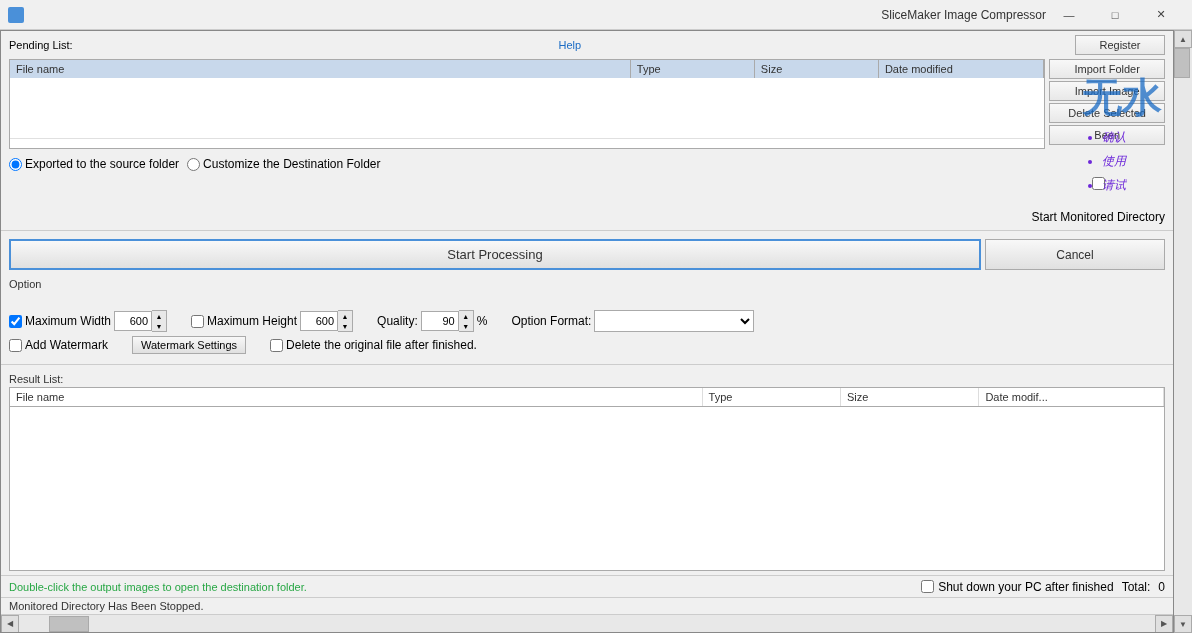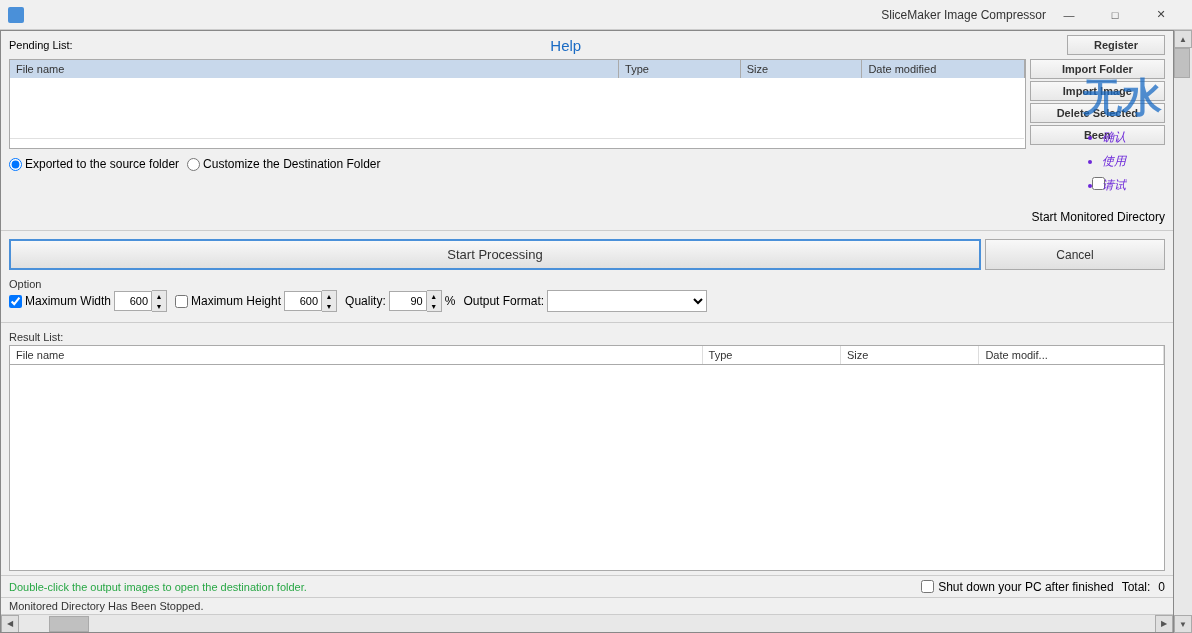--- a/index.html
+++ b/index.html
@@ -71,30 +71,29 @@
       border-bottom: 1px solid #e0e0e0;
       font-size: 11px;
     }
     .file-table .col-name { width: 60%; }
     .file-table .col-type { width: 12%; }
     .file-table .col-size { width: 12%; }
     .file-table .col-date { width: 16%; }
 
     
     .btn {
-      padding: 3px 26px;
+      padding: 3px 18px;
       background: linear-gradient(to bottom, #f8f8f8, #e8e8e8);
       border: 1px solid #aaa;
       cursor: pointer;
       font-size: 11px;
       color: #333;
       white-space: nowrap;
       min-width: 90px;
       text-align: center;
-      font-weight: bold;
     }
     .btn-register { min-width: 90px; }
 
     
     .folder-options {
       padding: 4px 8px;
       display: flex;
       align-items: center;
       gap: 8px;
     }
@@ -148,26 +147,26 @@
       color: #333;
     }
 
     
     .options-section {
       padding: 4px 8px 2px;
     }
     .options-title {
       font-size: 11px;
       color: #333;
-      margin-bottom: 0;
+      margin-bottom: 20px;
     }
     .options-row {
       display: flex;
       align-items: center;
-      gap: 8px;
+      gap: 24px;
       flex-wrap: wrap;
       margin-bottom: 4px;
     }
     .option-group {
       display: flex;
       align-items: center;
       gap: 3px;
     }
     .option-group label {
       display: flex;
@@ -385,21 +384,21 @@
 
     .header-row {
       display: flex;
       justify-content: space-between;
       align-items: center;
       padding: 4px 8px 0;
     }
     .help-link {
       color: #1a6bc4;
       cursor: pointer;
-      font-size: 15px;
+      font-size: 11px;
       text-decoration: none;
     }
   </style>
 </head>
 <body>
 
 <div class="titlebar">
   <div class="titlebar-icon"></div>
   <span class="titlebar-title">SliceMaker Image Compressor</span>
   <div class="titlebar-controls">
@@ -508,27 +507,38 @@
             <input type="text" value="90" style="width: 38px; height: 20px; border: 1px solid rgb(170, 170, 170); font-size: 11px; text-align: right; padding: 1px 3px;">
             <div class="spinner-btns">
               <button>▲</button>
               <button>▼</button>
             </div>
           </div>
           <span>%</span>
         </div>
 
         <div class="option-group">
-          <span>Output Format:</span>
+          <span>Option Format:</span>
           <select class="output-format-select">
             <option></option>
           </select>
         </div>
       </div>
 
+      <div class="options-row">
+        <label class="option-group">
+          <input type="checkbox" style="">
+          <span>Add Watermark</span>
+        </label>
+        <button class="btn-watermark">Watermark Settings</button>
+        <label class="option-group">
+          <input type="checkbox" style="">
+          <span>Delete the original file after finished.</span>
+        </label>
+      </div>
 
     </div>
 
     <div class="divider"></div>
 
     <div class="result-area">
       <div class="section-header" style="padding:0 0 2px;">Result List:</div>
       <div class="result-table-container">
         <table class="result-table">
           <thead>

